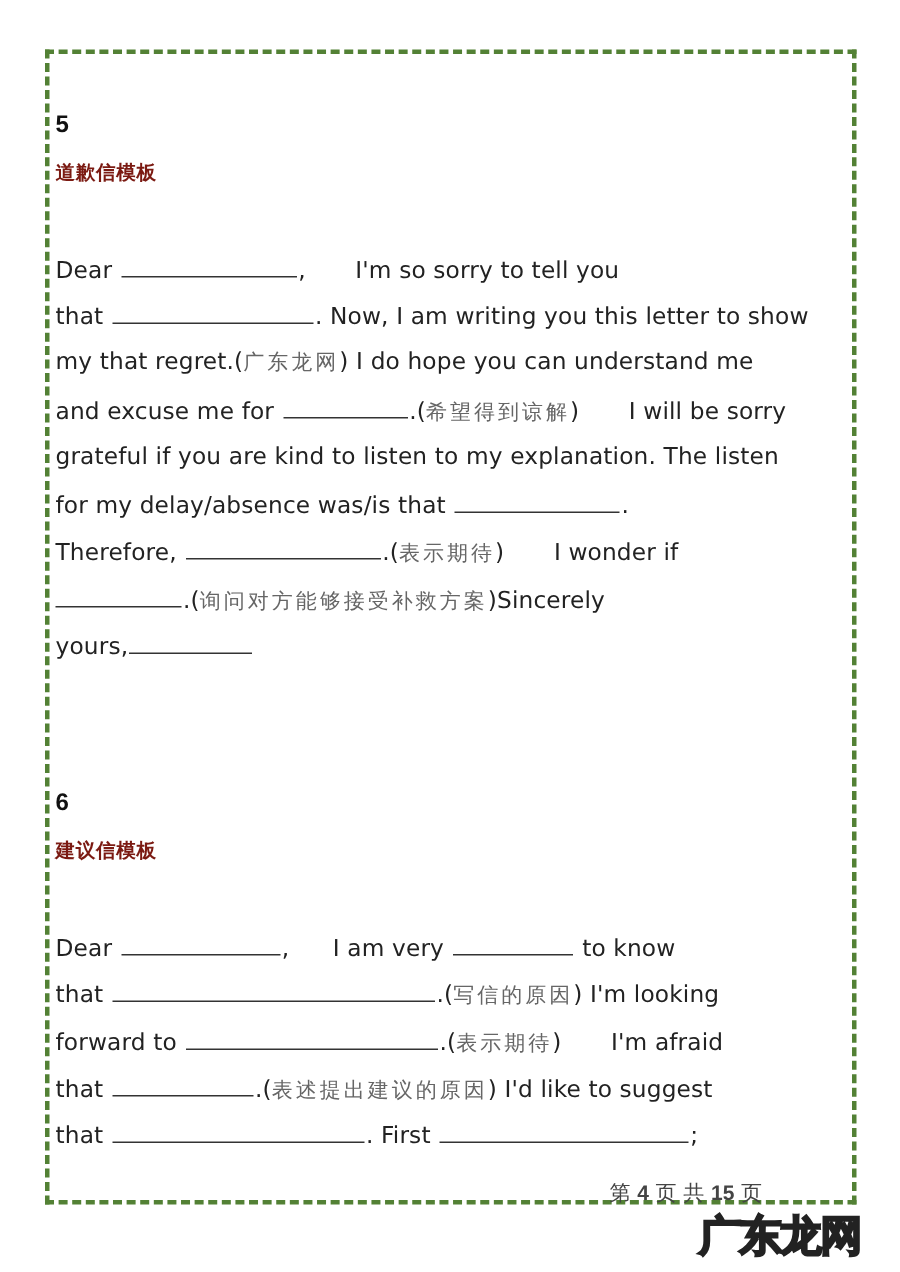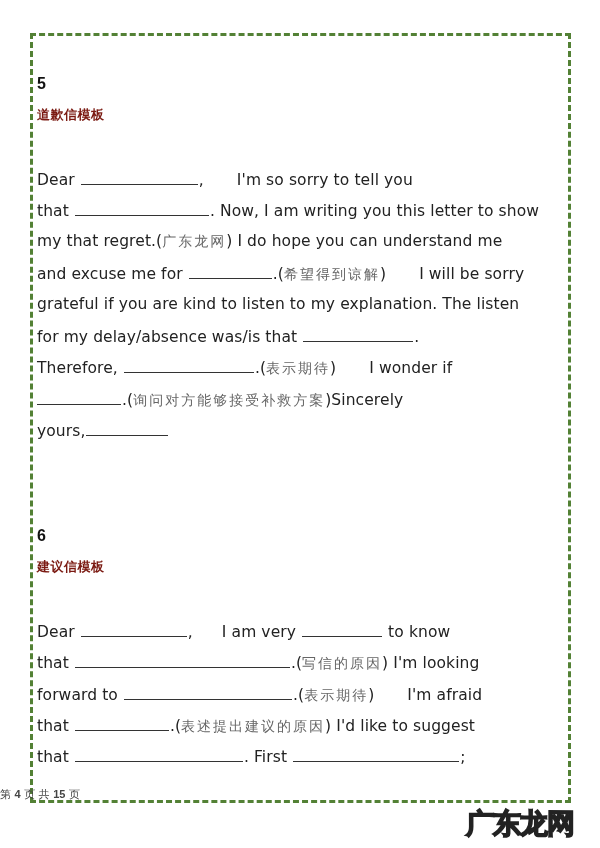--- a/index.html
+++ b/index.html
@@ -10,22 +10,22 @@
     .sec-num { position: absolute; left: 37px; font-family: "Liberation Sans", sans-serif;
                font-weight: bold; font-size: 16px; color: #111; }
     .sec-title { position: absolute; left: 37px; font-family: "DejaVu Sans", sans-serif;
                  font-weight: bold; font-size: 13px; color: #7b1a12; letter-spacing: 0.5px; }
     .line { position: absolute; left: 37px; font-size: 15.5px; white-space: nowrap;
             color: #222; letter-spacing: 0.1px; }
     .blank { display: inline-block; border-bottom: 1.3px solid #333; height: 14px;
              vertical-align: baseline; margin: 0 1px; }
     .cn { color: #666; font-size: 14px; font-family: "DejaVu Serif", serif; letter-spacing: 2px; }
     .gap { display: inline-block; }
-    .footer { position: absolute; top: 787px; left: 0; width: 508px; text-align: left;
-              font-size: 11px; color: #444; font-family: "DejaVu Serif", serif; }
+    .footer { position: absolute; top: 787px; left: 0; width: 508px; text-align: right;
+              font-size: 14px; color: #444; font-family: "DejaVu Serif", serif; }
     .footer b { font-family: "Liberation Sans", sans-serif; font-weight: bold; }
     .watermark { position: absolute; left: 466px; top: 805px; font-size: 28px; font-weight: bold;
                  color: #ffffff; -webkit-text-stroke: 1.5px #222; font-family: "DejaVu Sans", sans-serif;
                  letter-spacing: -1px; text-align: center; }
   </style>
 </head>
 <body>
 
 <div class="page-frame"></div>
 

